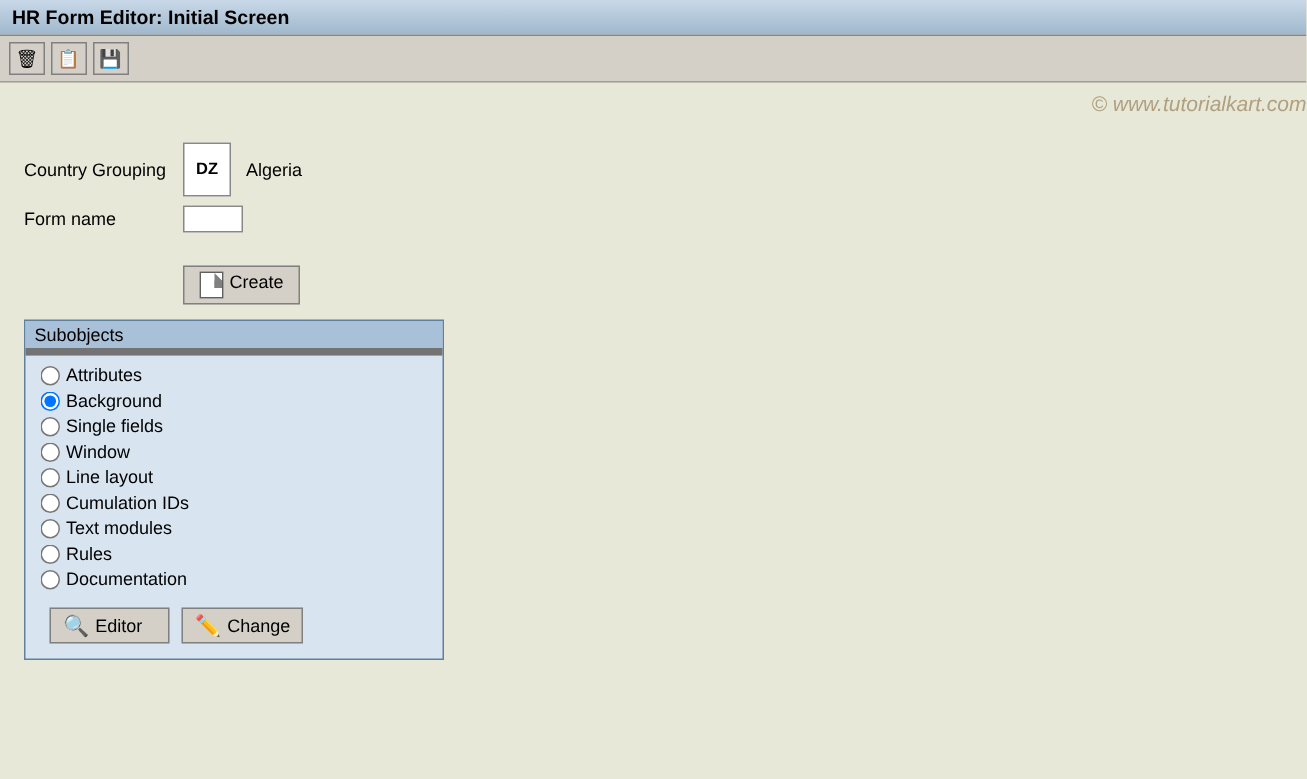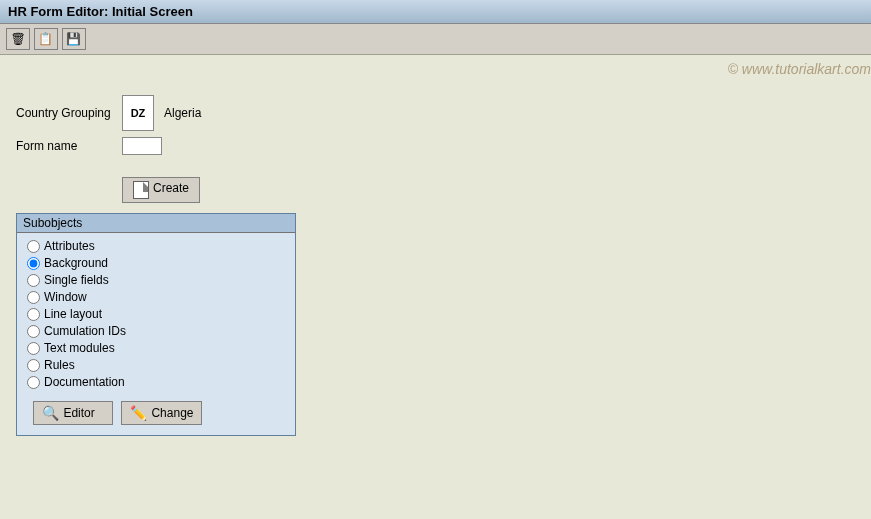--- a/index.html
+++ b/index.html
@@ -113,21 +113,21 @@
       width: 0; height: 0;
     }
     .subobjects-box {
       border: 1px solid #6080a0;
       background: #d8e4f0;
       width: 280px;
       margin-top: 4px;
     }
     .subobjects-header {
       background: #a8c0d8;
-      border-bottom: 1px solid #737373;
+      border-bottom: 5px solid #737373;
       padding: 2px 6px;
       font-size: 12px;
       font-weight: normal;
     }
     .subobjects-body {
       padding: 6px 10px;
     }
     .radio-item {
       display: flex;
       align-items: center;

